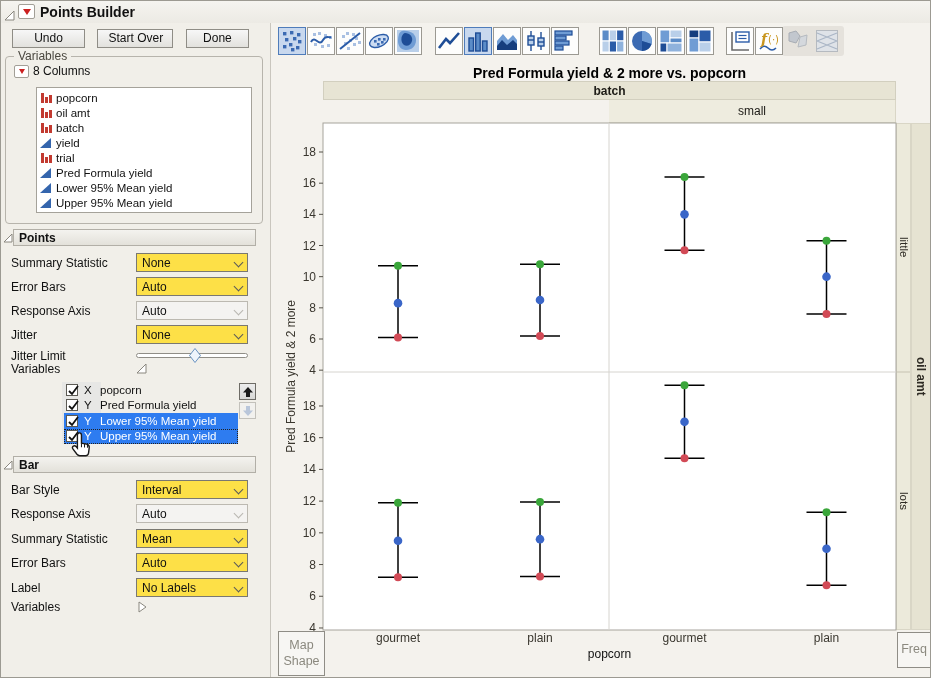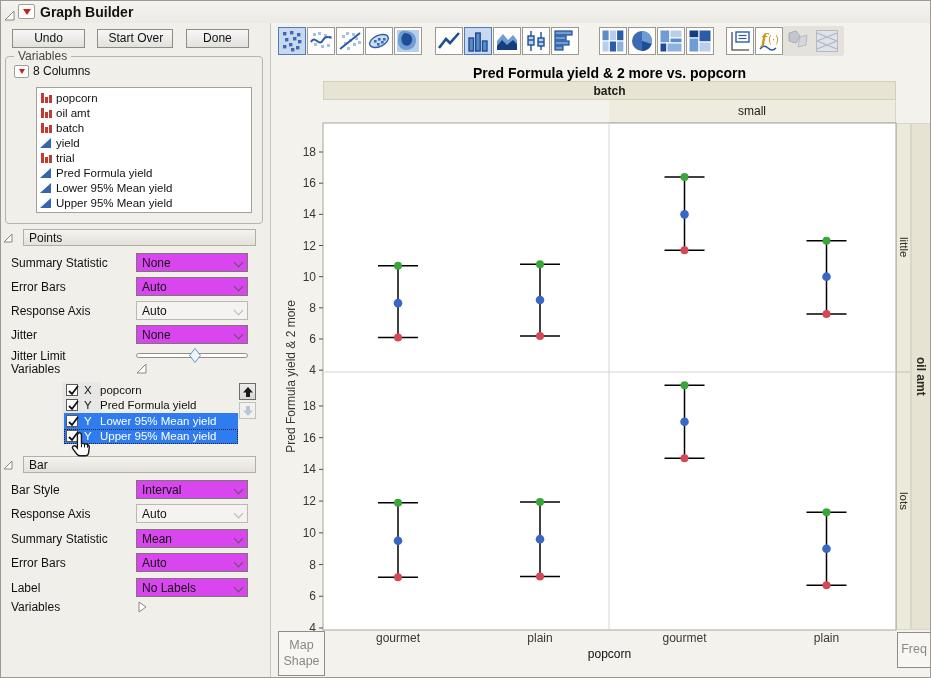--- a/index.html
+++ b/index.html
@@ -25,25 +25,25 @@
   #cols-list{position:absolute;left:30px;top:30px;width:216px;height:126px;background:#fff;border:1px solid #a5a29a;box-sizing:border-box;padding:2px 0 0 3px;overflow:hidden;}
   .col-item{display:flex;align-items:center;height:15px;font-size:11.5px;color:#111;}
   .col-icon{width:13px;height:11px;margin-right:3px;position:relative;flex:none;}
   .nom-bars i{position:absolute;bottom:0;background:#c23a30;}
   .nom-bars i:nth-child(1){left:1px;width:3px;height:10px;}
   .nom-bars i:nth-child(2){left:5px;width:3px;height:6px;}
   .nom-bars i:nth-child(3){left:9px;width:3px;height:8px;}
   .cont-tri i{position:absolute;left:0;bottom:0;width:0;height:0;border-left:11px solid transparent;border-bottom:10px solid #3465ad;}
   
   .sec-head{position:absolute;left:2px;width:253px;display:flex;align-items:center;}
-  .sec-bar{flex:1;height:17px;line-height:16px;margin-left:10px;background:linear-gradient(#f4f3ef,#e3e1da);border:1px solid #b2afa7;box-sizing:border-box;padding-left:5px;font-size:12px;font-weight:normal;color:#111;}
+  .sec-bar{flex:1;height:17px;line-height:16px;margin-left:0;background:linear-gradient(#f4f3ef,#e3e1da);border:1px solid #b2afa7;box-sizing:border-box;padding-left:5px;font-size:12px;font-weight:bold;color:#111;}
   
   .ctl-row{position:absolute;left:0;width:262px;height:22px;}
   .ctl-label{position:absolute;left:10px;top:3px;font-size:12px;color:#111;white-space:nowrap;}
-  .dropdown{position:absolute;left:135px;top:0;width:112px;height:19px;background:#d946ef;border:1px solid #7a7871;box-sizing:border-box;font-size:12px;color:#111;}
+  .dropdown{position:absolute;left:135px;top:0;width:112px;height:19px;background:#fde047;border:1px solid #7a7871;box-sizing:border-box;font-size:12px;color:#111;}
   .dropdown .dd-val{position:absolute;left:5px;top:2px;}
   .dd-chev{position:absolute;right:5px;top:5px;width:6px;height:6px;border-left:1.6px solid #5a5a5a;border-bottom:1.6px solid #5a5a5a;transform:rotate(-45deg);}
   .dropdown.disabled{background:#f4f3f1;border-color:#bcb9b1;}
   .dropdown.disabled .dd-chev{border-color:#b8b6b0;}
   .slider-track{position:absolute;left:135px;top:7px;width:112px;height:5px;background:#fff;border:1px solid #908e87;border-radius:3px;box-sizing:border-box;}
   .slider-thumb{position:absolute;top:-6px;width:12px;height:15px;}
   .disc-tri{position:absolute;left:135px;top:2px;}
   
   #role-list{position:absolute;left:63px;top:359px;width:174px;}
   #role-strip{position:absolute;left:-2px;top:0;width:39px;height:62px;background:#e7e7e5;}
@@ -90,21 +90,21 @@
 
   <div id="titlebar">
     <span class="win-tri">
       <svg width="11" height="11">
           <polygon points="1,10 10,10 10,1" fill="#ffffff" stroke="#8a877f"></polygon>
         </svg>
     </span>
     <span class="redtri-btn">
         <span class="tri"></span>
       </span>
-    <span id="win-title">Graph Builder</span>
+    <span id="win-title">Points Builder</span>
   </div>
 
   <div id="left-panel">
     <div id="btn-row">
       <span class="btn" style="width:73px">Undo</span>
       <span class="btn" style="width:76px">Start Over</span>
       <span class="btn" style="width:63px">Done</span>
     </div>
 
     <div id="vars-box">

